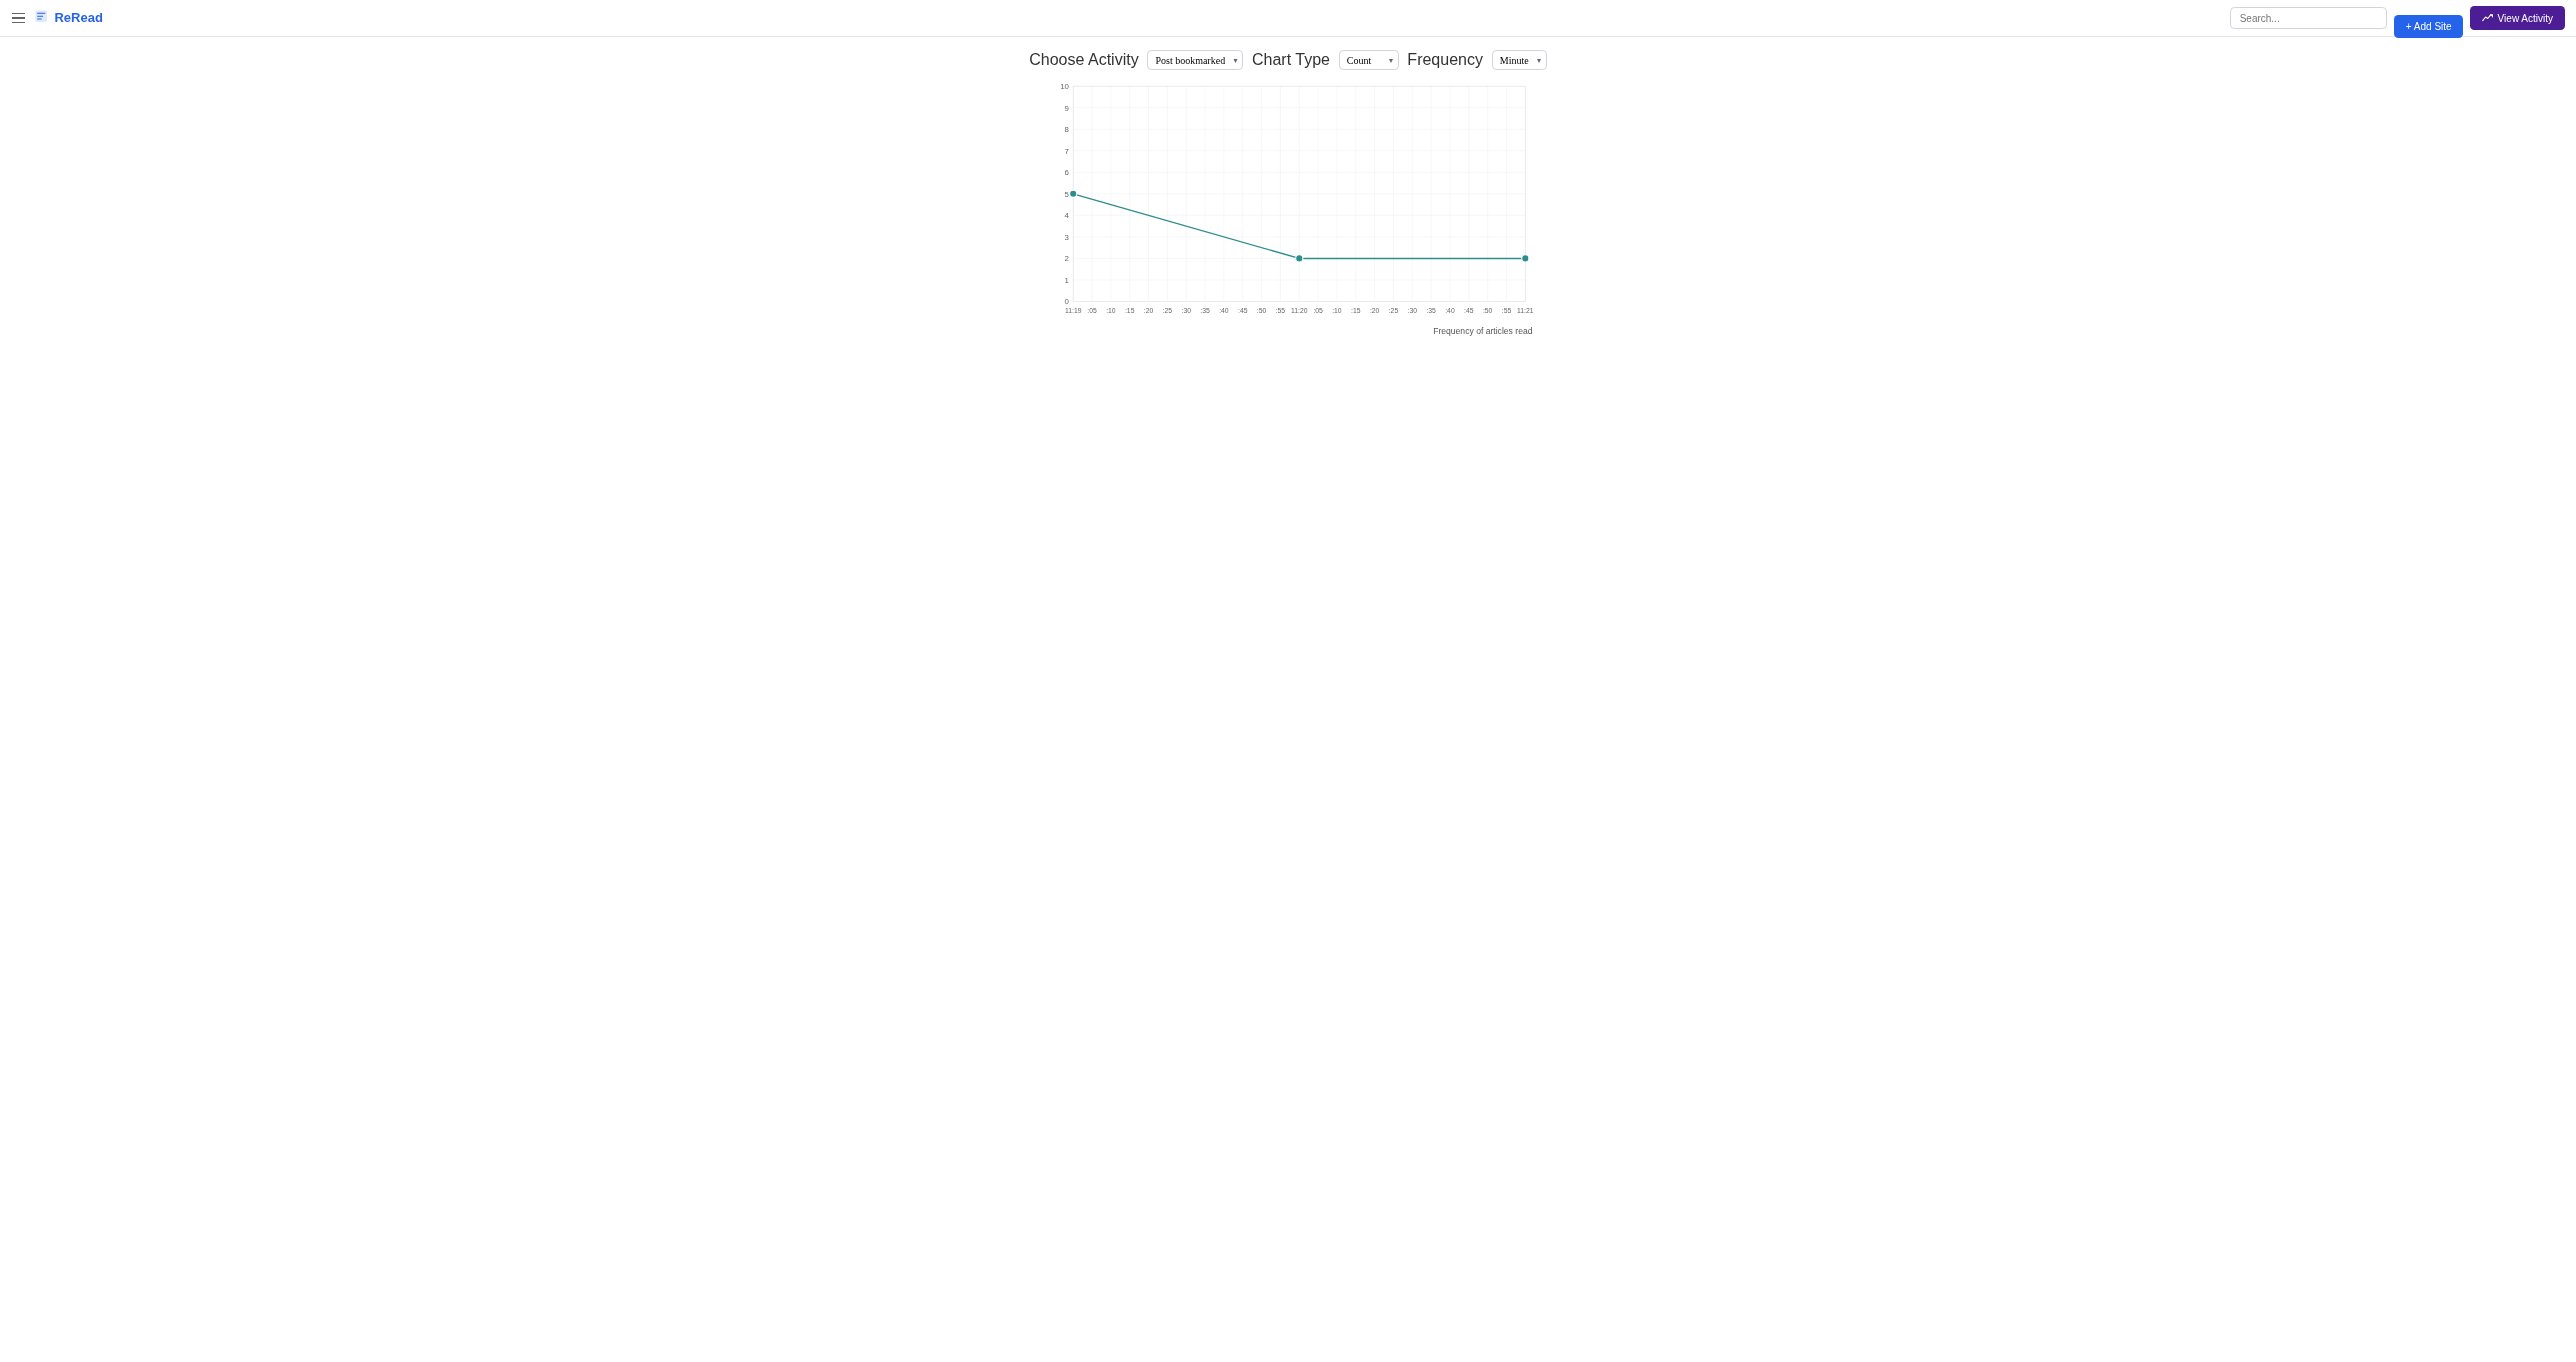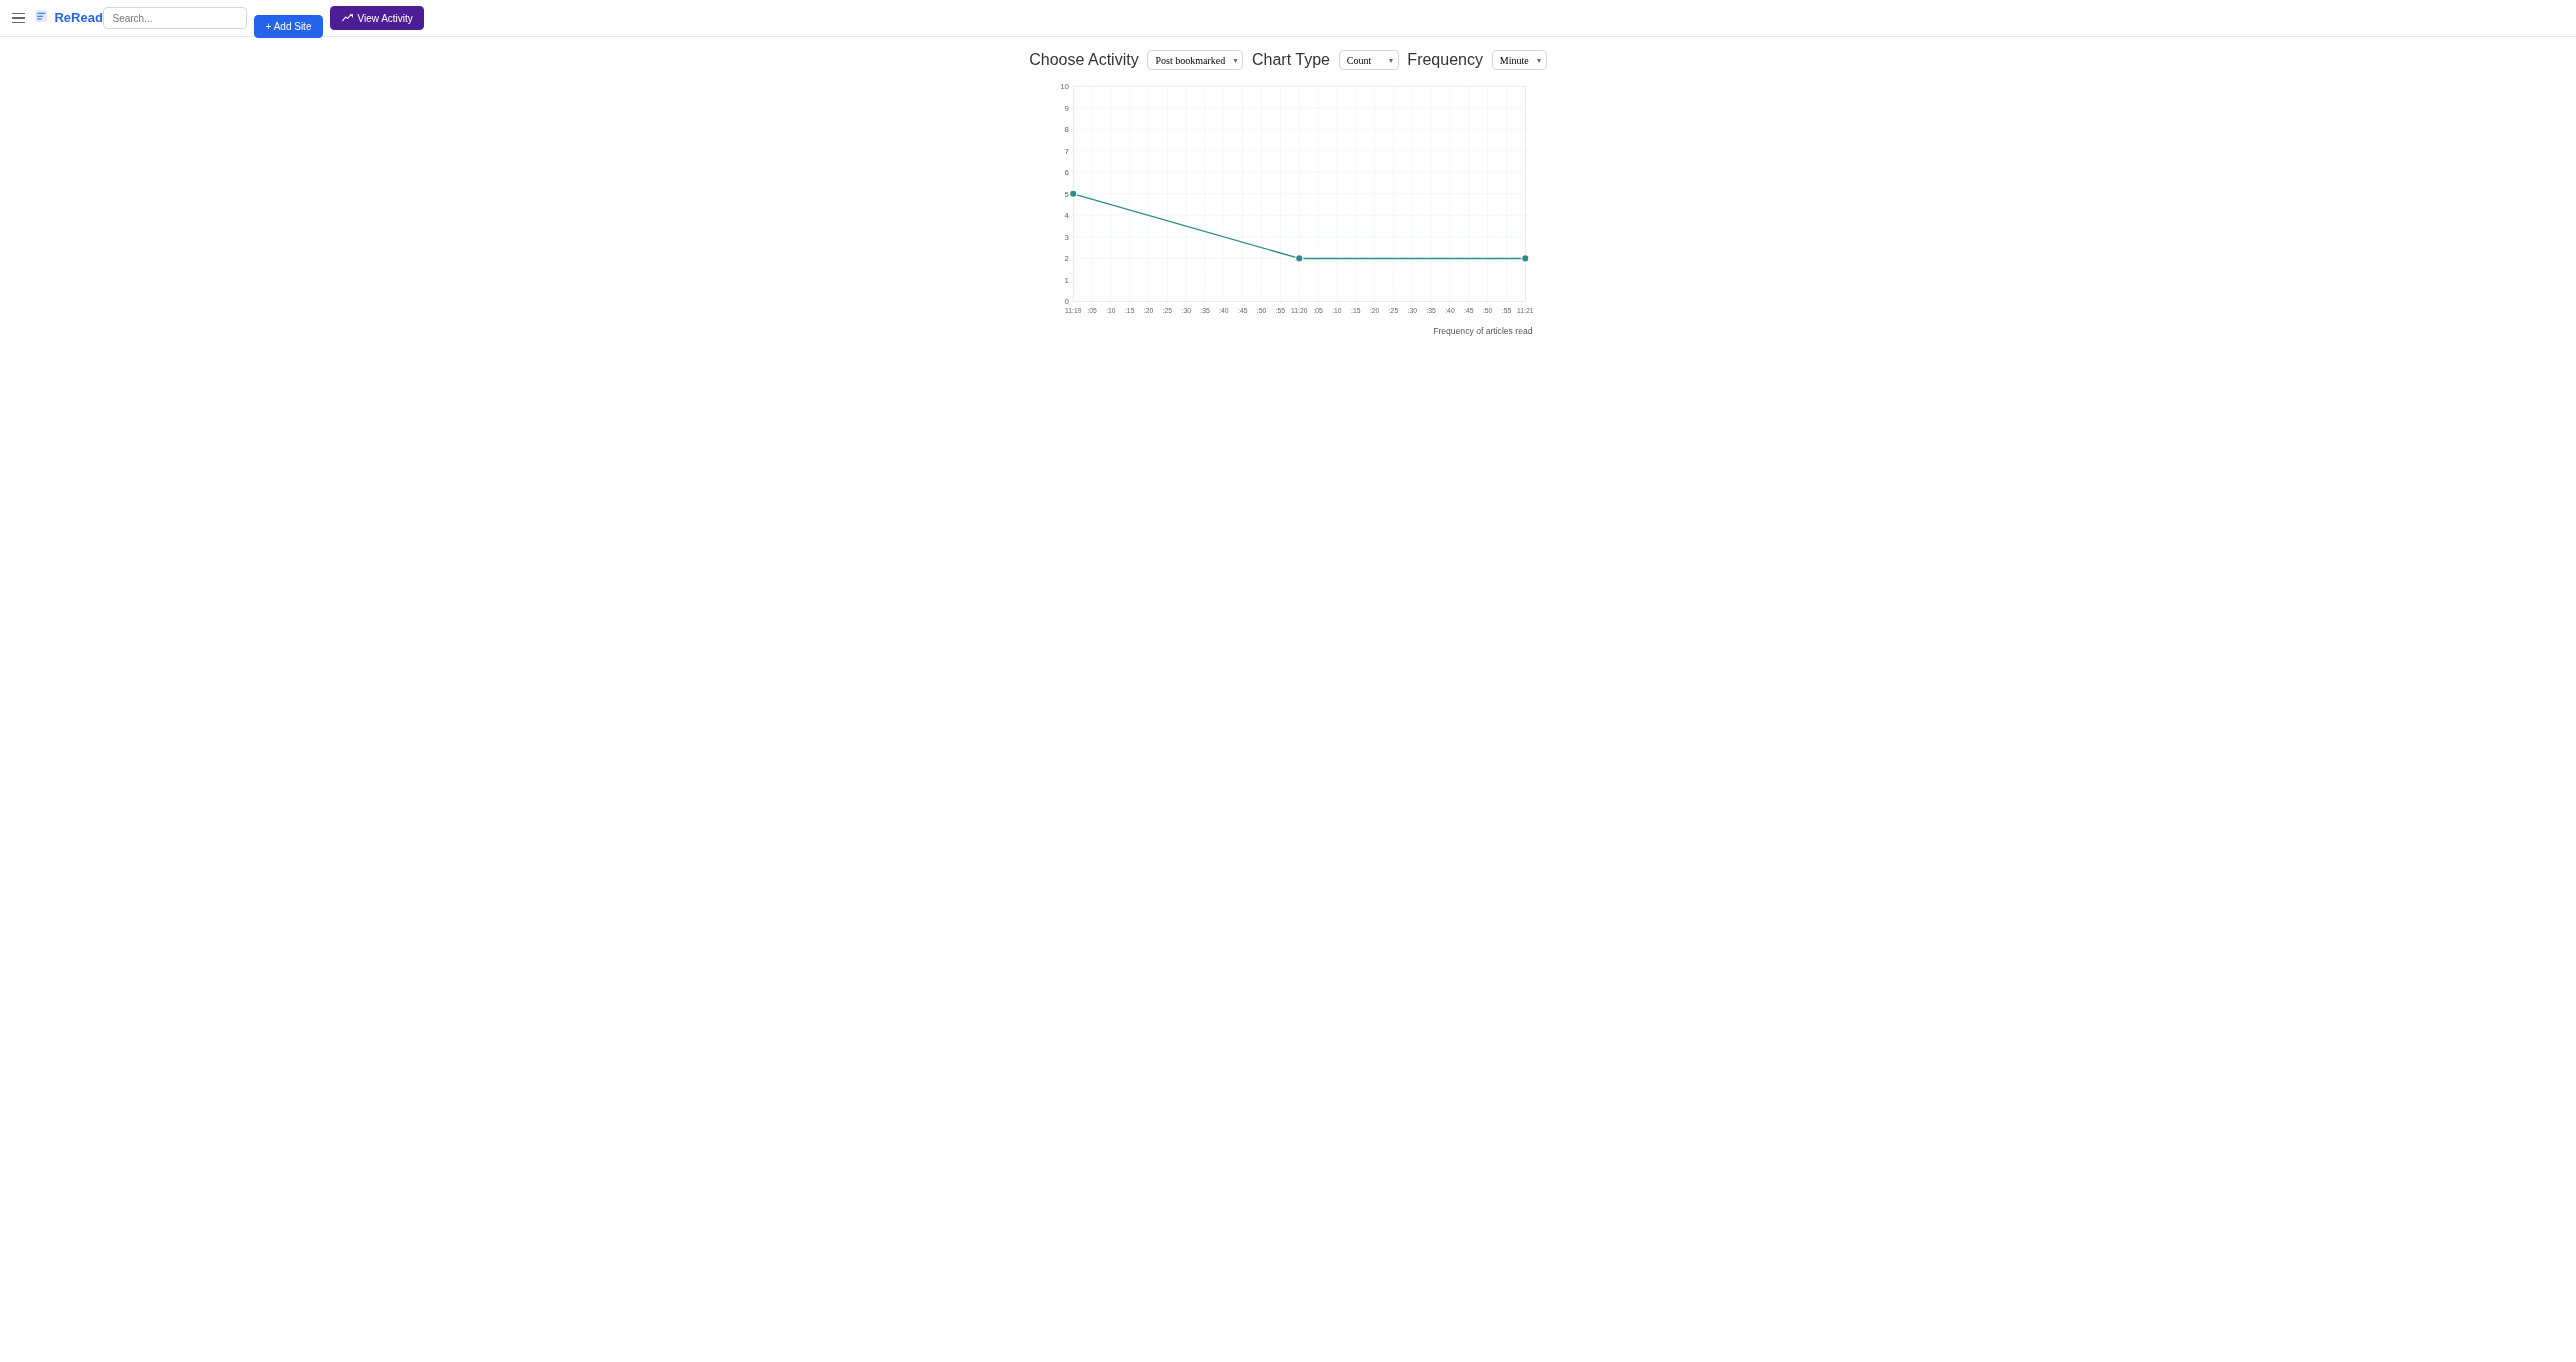--- a/index.html
+++ b/index.html
@@ -2,20 +2,21 @@
 <html style="font-size:11.5px"><head>
   <meta charset="utf-8">
   <style>
     * { box-sizing: border-box; margin: 0; padding: 0; }
     body { font-family: -apple-system, BlinkMacSystemFont, 'Segoe UI', sans-serif; background: #fff; color: #333; font-size: 10px; }
 
     
     .header {
       display: flex;
       align-items: center;
+      justify-content: space-between;
       padding: 0 11.5px;
       height: 37px;
       border-bottom: 0.7px solid #e5e7eb;
     }
     .header-left {
       display: flex;
       align-items: center;
       gap: 5.8px;
     }
     .sidebar-toggle {
@@ -45,21 +46,21 @@
     .header-right {
       display: flex;
       align-items: center;
       gap: 7.2px;
     }
     .search-input {
       border: 0.7px solid #d1d5db;
       border-radius: 4.3px;
       padding: 4.3px 8.6px;
       font-size: 10px;
-      width: 144px;
+      width: 157px;
       outline: none;
       color: #999;
     }
     .add-site-btn {
       background: #2563eb;
       color: #fff;
       border: none;
       border-radius: 4.3px;
       padding: 5.8px 11.5px;
       font-size: 10px;

